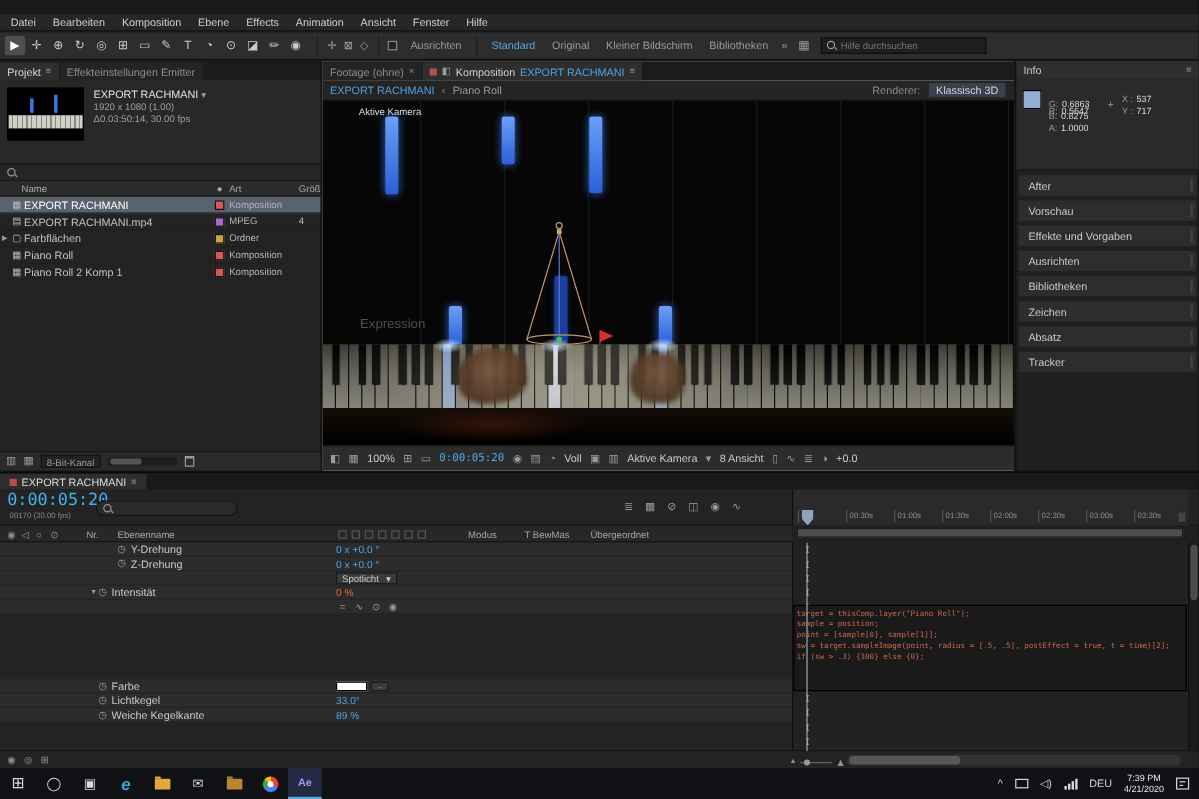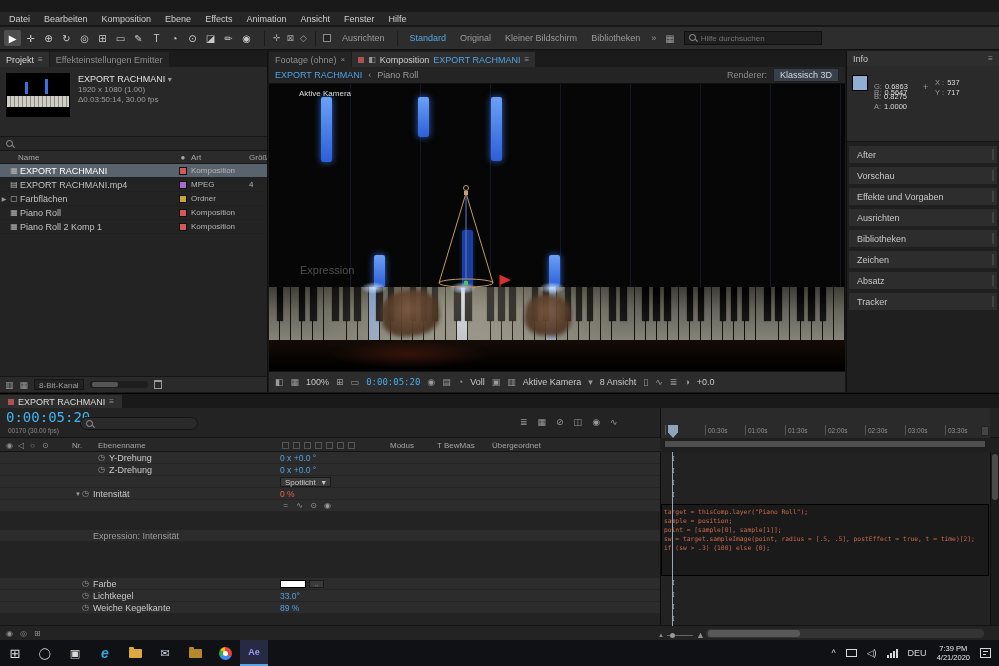--- a/index.html
+++ b/index.html
@@ -642,25 +642,20 @@
           <div class="swc"></div>
           <div class="tname"></div>
           <div class="tval">
             <div class="exico">=</div>
             <div class="exico">∿</div>
             <div class="exico">⊙</div>
             <div class="exico">◉</div>
           </div>
         </div>
         <div class="trspacer" style="height: 18px;"></div>
-        <div class="trow">
-          <div class="twirl" style="margin-left: 74px;"></div>
-          <div class="swc"></div>
-          <div class="tname dimtx">Expression: Intensität</div>
-        </div>
         <div class="trspacer" style="height: 36px;"></div>
         <div class="trow">
           <div class="twirl" style="margin-left: 74px;"></div>
           <div class="swc">◷</div>
           <div class="tname">Farbe</div>
           <div class="tval">
             <div class="fswatch" style="background: rgb(255, 255, 255);"></div>
             <div class="fpick">↔</div>
           </div>
         </div>

